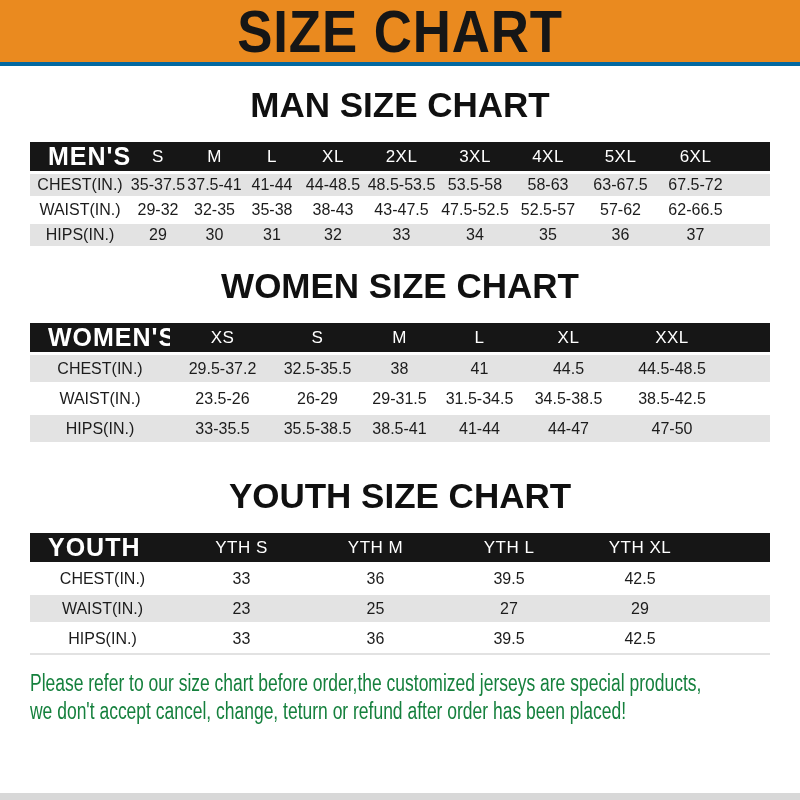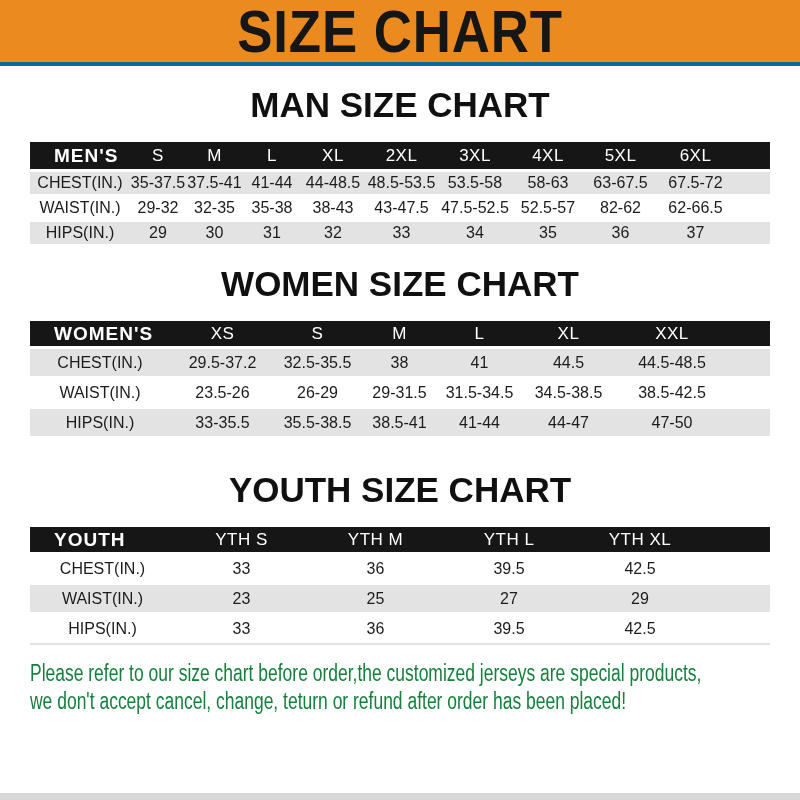--- a/index.html
+++ b/index.html
@@ -32,22 +32,22 @@
   table.sizes {
     width: 740px; margin: 17px auto 0; border-collapse: separate;
     border-spacing: 0; table-layout: fixed;
   }
   .sizes th, .sizes td { padding: 0; text-align: center; overflow: hidden; }
   tr.hdr th {
     background: #161616; color: #ffffff; font-size: 17px; font-weight: normal;
     border-bottom: 3px solid #ffffff; letter-spacing: 0.5px;
   }
   tr.hdr th.lbl {
-    text-align: left; padding-left: 24px; font-weight: bold;
-    font-size: 19px; letter-spacing: 1px;
+    text-align: left; padding-left: 18px; font-weight: bold;
+    font-size: 25px; letter-spacing: 1px;
   }
   tbody td {
     font-size: 16px; color: #1c1c1c; background: #ffffff;
     border-bottom: 3px solid #ffffff;
   }
   tr.g td { background: #E3E3E3; }
   .men   tr.hdr th { height: 30px; }
   .men   tbody td  { height: 25px; }
   .women tr.hdr th, .youth tr.hdr th { height: 28px; }
   .women tbody td,  .youth tbody td  { height: 30px; }
@@ -120,21 +120,21 @@
     </tr>
     <tr>
       <td>WAIST(IN.)</td>
       <td>29-32</td>
       <td>32-35</td>
       <td>35-38</td>
       <td>38-43</td>
       <td>43-47.5</td>
       <td>47.5-52.5</td>
       <td>52.5-57</td>
-      <td>82-62</td>
+      <td>57-62</td>
       <td>62-66.5</td>
       <td></td>
     </tr>
     <tr class="g">
       <td>HIPS(IN.)</td>
       <td>29</td>
       <td>30</td>
       <td>31</td>
       <td>32</td>
       <td>33</td>

